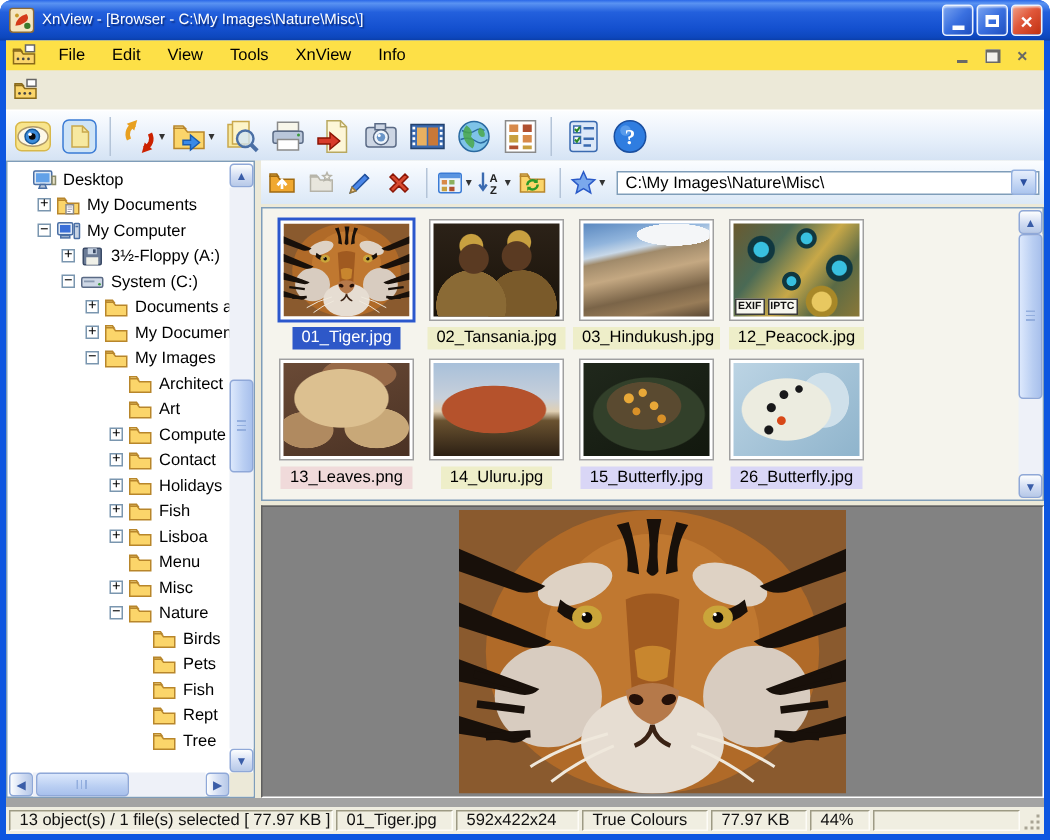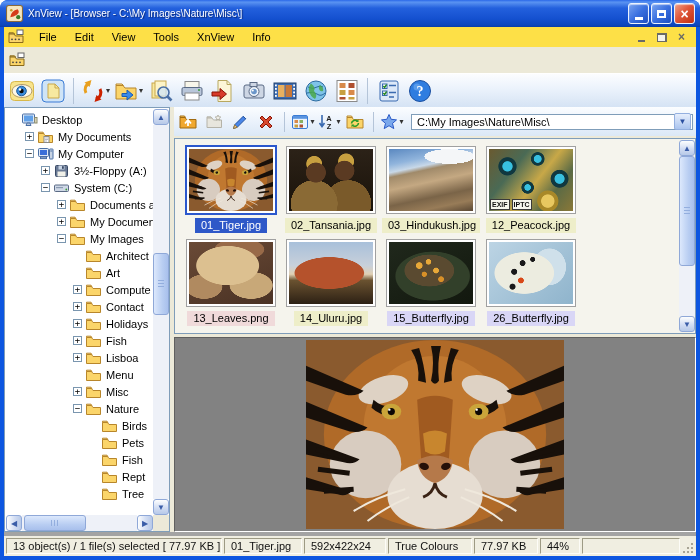--- a/index.html
+++ b/index.html
@@ -162,21 +162,21 @@
     linear-gradient(135deg,#bcd4e4,#8fb4cc);}
   .art-tiger svg { width:100%; height:100%; display:block; }
 
   
   .preview-pane { flex:1; margin-top:3px; position:relative; background:#828282; overflow:hidden;
     border:1px solid; border-color:#5f5f5f #ffffff #ffffff #5f5f5f; }
   .preview-img { position:absolute; top:2px; left:50%; transform:translateX(-50%); width:258px; height:189px; }
   .preview-img svg { width:100%; height:100%; display:block; }
 
   
-  .statusbar { height:24px; flex:none; display:flex; align-items:stretch; gap:2px; padding:2px 16px 2px 2px; background:#f0eee1; position:relative; border-top:4px solid #a3a3a3; }
+  .statusbar { height:24px; flex:none; display:flex; align-items:stretch; gap:2px; padding:2px 16px 2px 2px; background:#f0eee1; position:relative; border-top:6px solid #a3a3a3; }
   .sb-field { border:1px solid; border-color:#9d9a84 #fdfcf7 #fdfcf7 #9d9a84; padding:0 6px; display:flex; align-items:center; white-space:nowrap; overflow:hidden; color:#111; }
   .sb-f0{width:216px;} .sb-f1{width:78px;} .sb-f2{width:82px;} .sb-f3{width:84px;} .sb-f4{width:64px;} .sb-f5{width:40px;}
   .sb-fill { flex:1; border:1px solid; border-color:#9d9a84 #fdfcf7 #fdfcf7 #9d9a84; }
   .grip { position:absolute; right:2px; bottom:2px; width:13px; height:13px; }
   .grip::before { content:""; position:absolute; right:1px; bottom:1px; width:2px; height:2px; background:#a8a494;
     box-shadow:0 -4px #a8a494, 0 -8px #a8a494, -4px 0 #a8a494, -8px 0 #a8a494, -4px -4px #a8a494; }
 </style>
 </head>
 <body>
 

